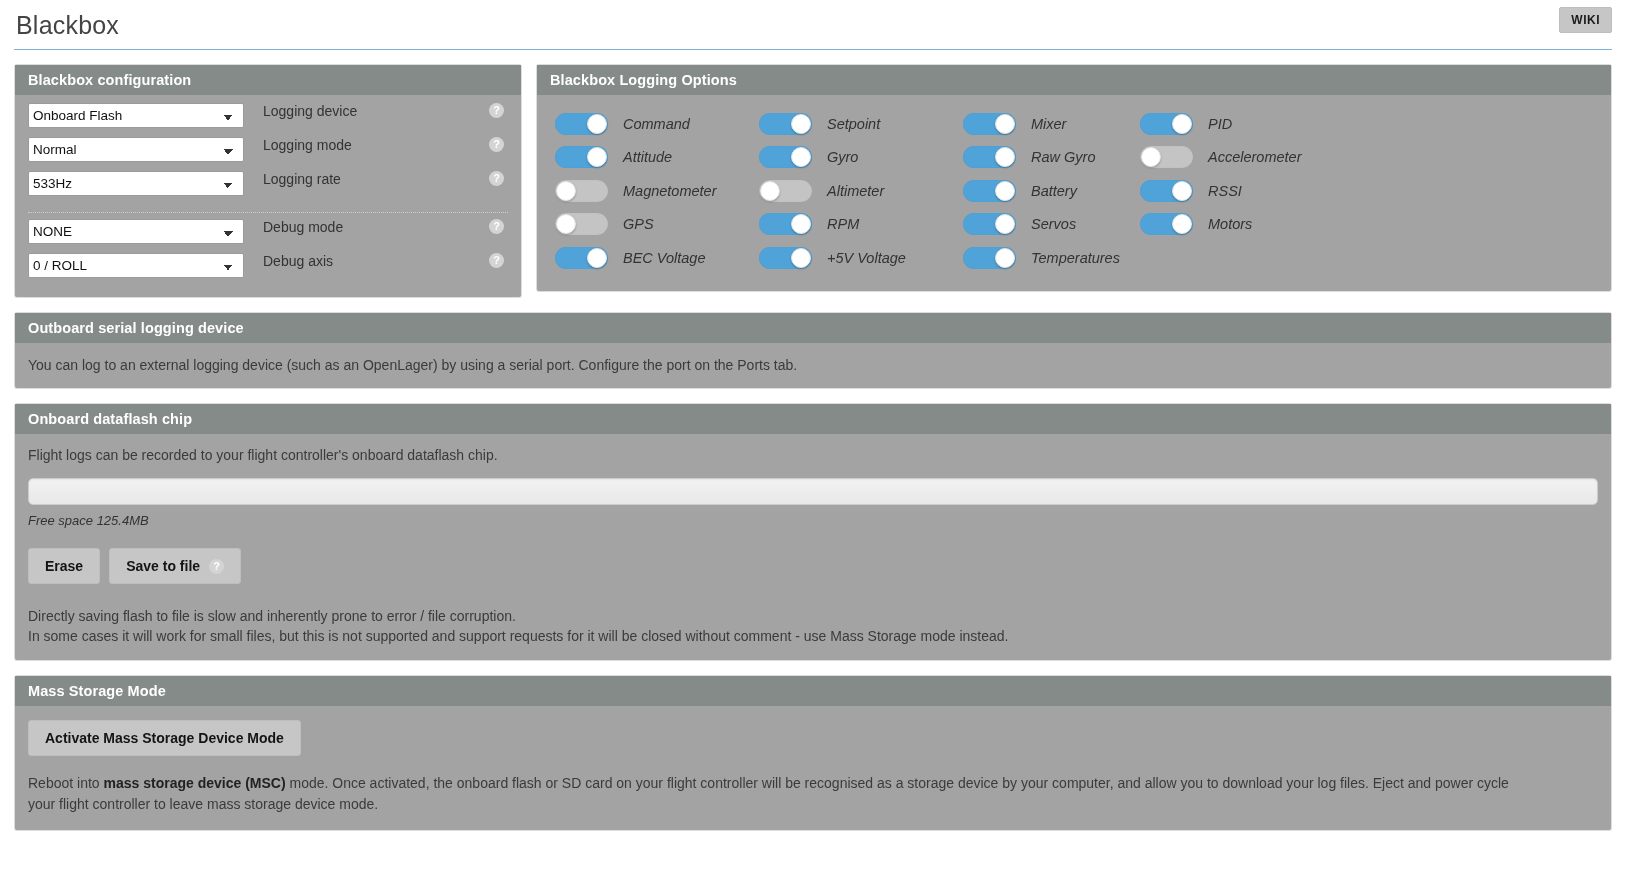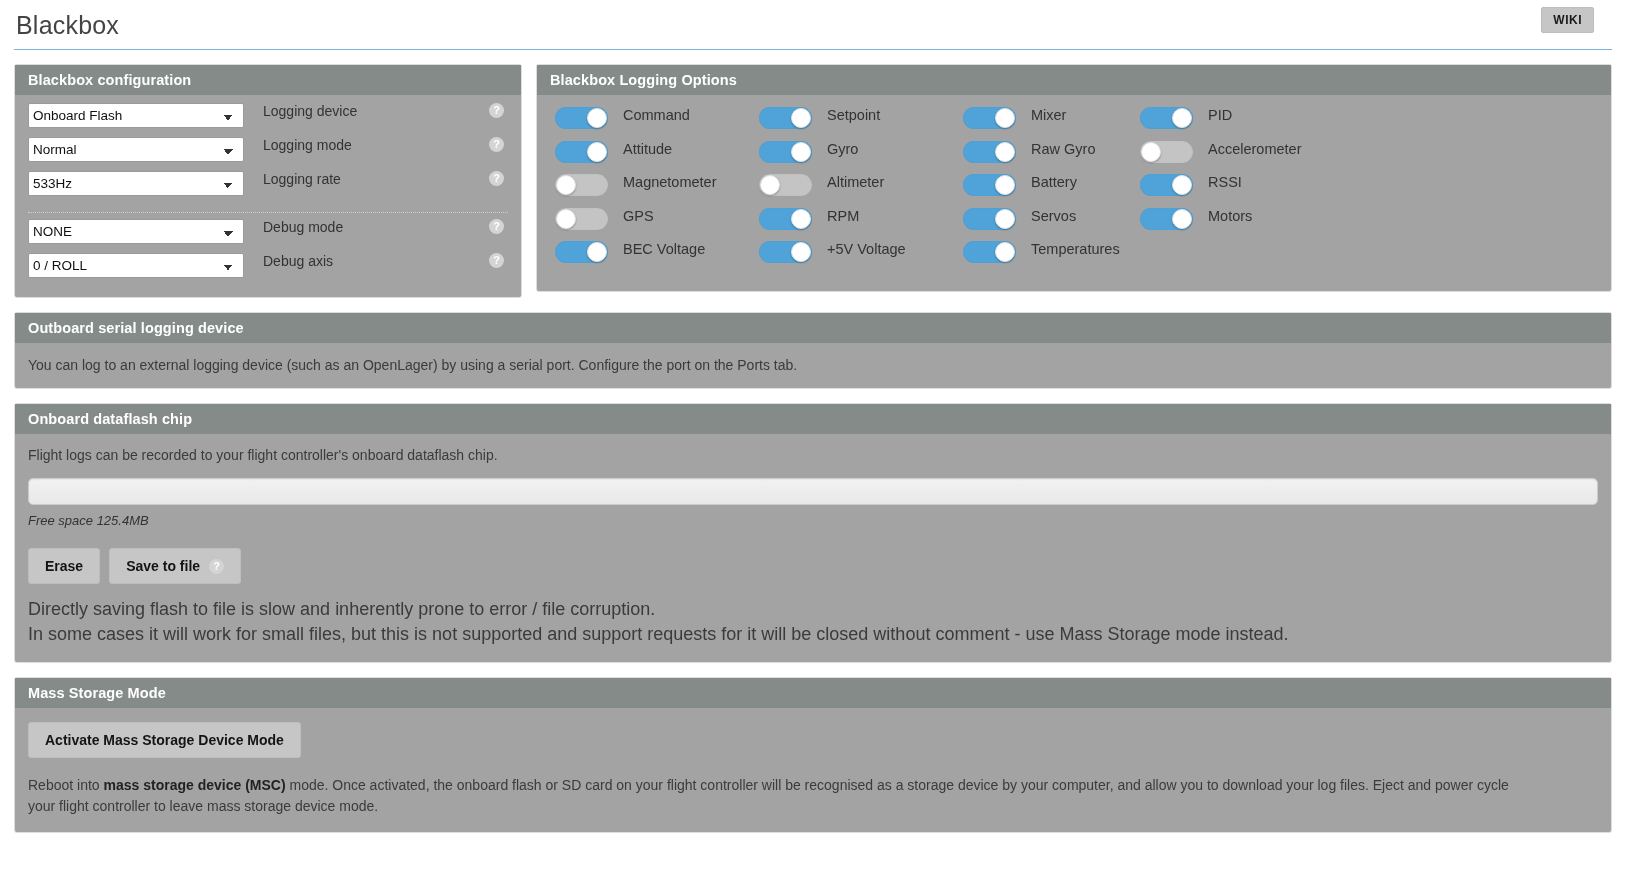--- a/index.html
+++ b/index.html
@@ -24,21 +24,21 @@
   .tab-title {
     font-size: 25px;
     color: #444;
     font-weight: 400;
     line-height: 50px;
     padding-left: 2px;
     letter-spacing: .2px;
   }
   .wiki-btn {
     position: absolute;
-    right: 18px; top: 7px;
+    right: 0; top: 7px;
     background: #c6c6c6;
     border: 1px solid #bdbdbd;
     color: #1b1b1b;
     font-size: 12px;
     font-weight: bold;
     padding: 5px 11px;
     border-radius: 2px;
     letter-spacing: .5px;
     cursor: pointer;
   }
@@ -120,21 +120,23 @@
 
   
   .tg-body { padding: 12px 13px 16px 18px; }
   .tg-grid {
     display: grid;
     grid-template-columns: 204px 204px 177px 1fr;
     row-gap: 0px;
   }
   .tg-cell {
     display: flex;
+    align-items: center;
     height: 33.5px;
+    font-style: italic;
   }
   .switch {
     position: relative;
     width: 53px; height: 22px;
     border-radius: 11px;
     background: #c4c4c4;
     flex: none;
     cursor: pointer;
     box-shadow: inset 0 0 1px rgba(0,0,0,.12);
   }
@@ -204,22 +206,22 @@
     font-size: 14px;
     font-weight: bold;
     padding: 9px 16px;
     cursor: pointer;
     display: inline-flex;
     align-items: center;
     font-family: "Liberation Sans", sans-serif;
   }
   .gbtn .help-icon { margin-left: 9px; margin-right: 0; }
   .warn-text {
-    margin-top: 13px;
-    font-size: 18px;
+    margin-top: 23px;
+    font-size: 14px;
     color: #3b3b3b;
     line-height: 1.4;
   }
   .warn-text div { white-space: nowrap; }
 
   
   .msc-body { padding: 14px 13px 15px 13px; }
   .msc-desc {
     margin-top: 17px;
     font-size: 14px;

